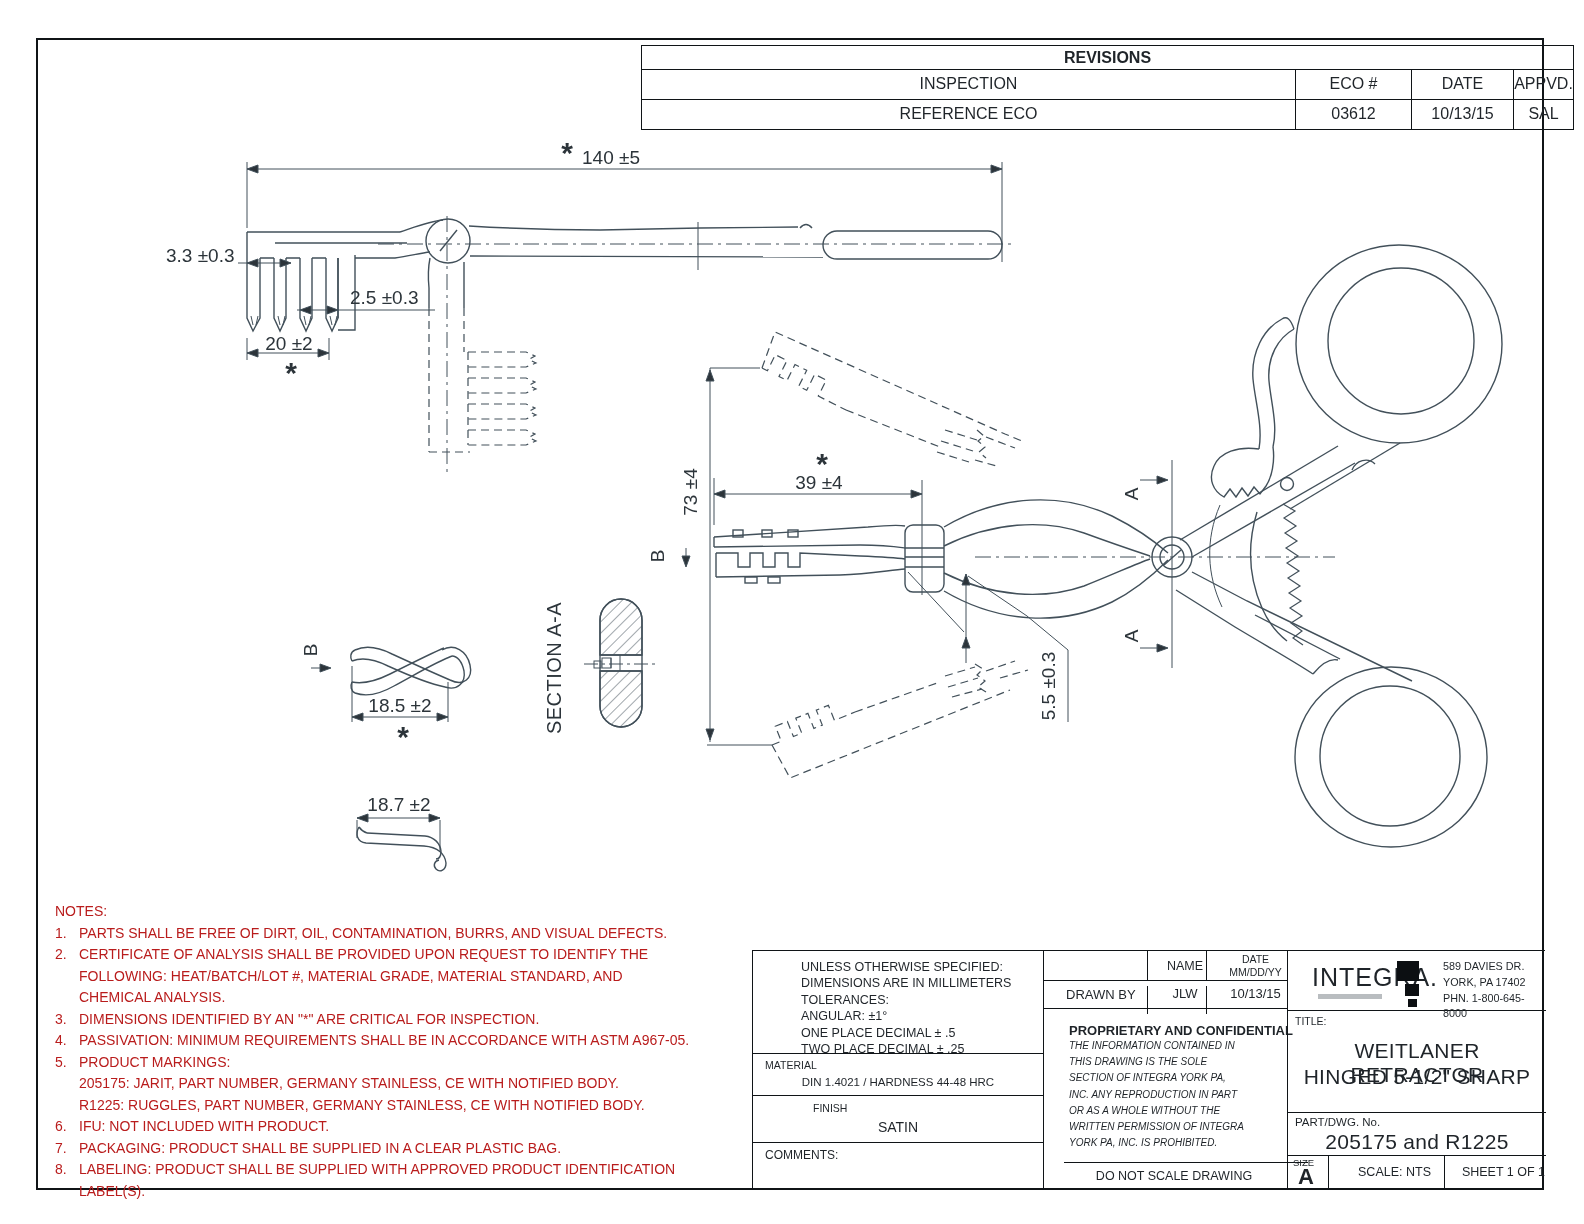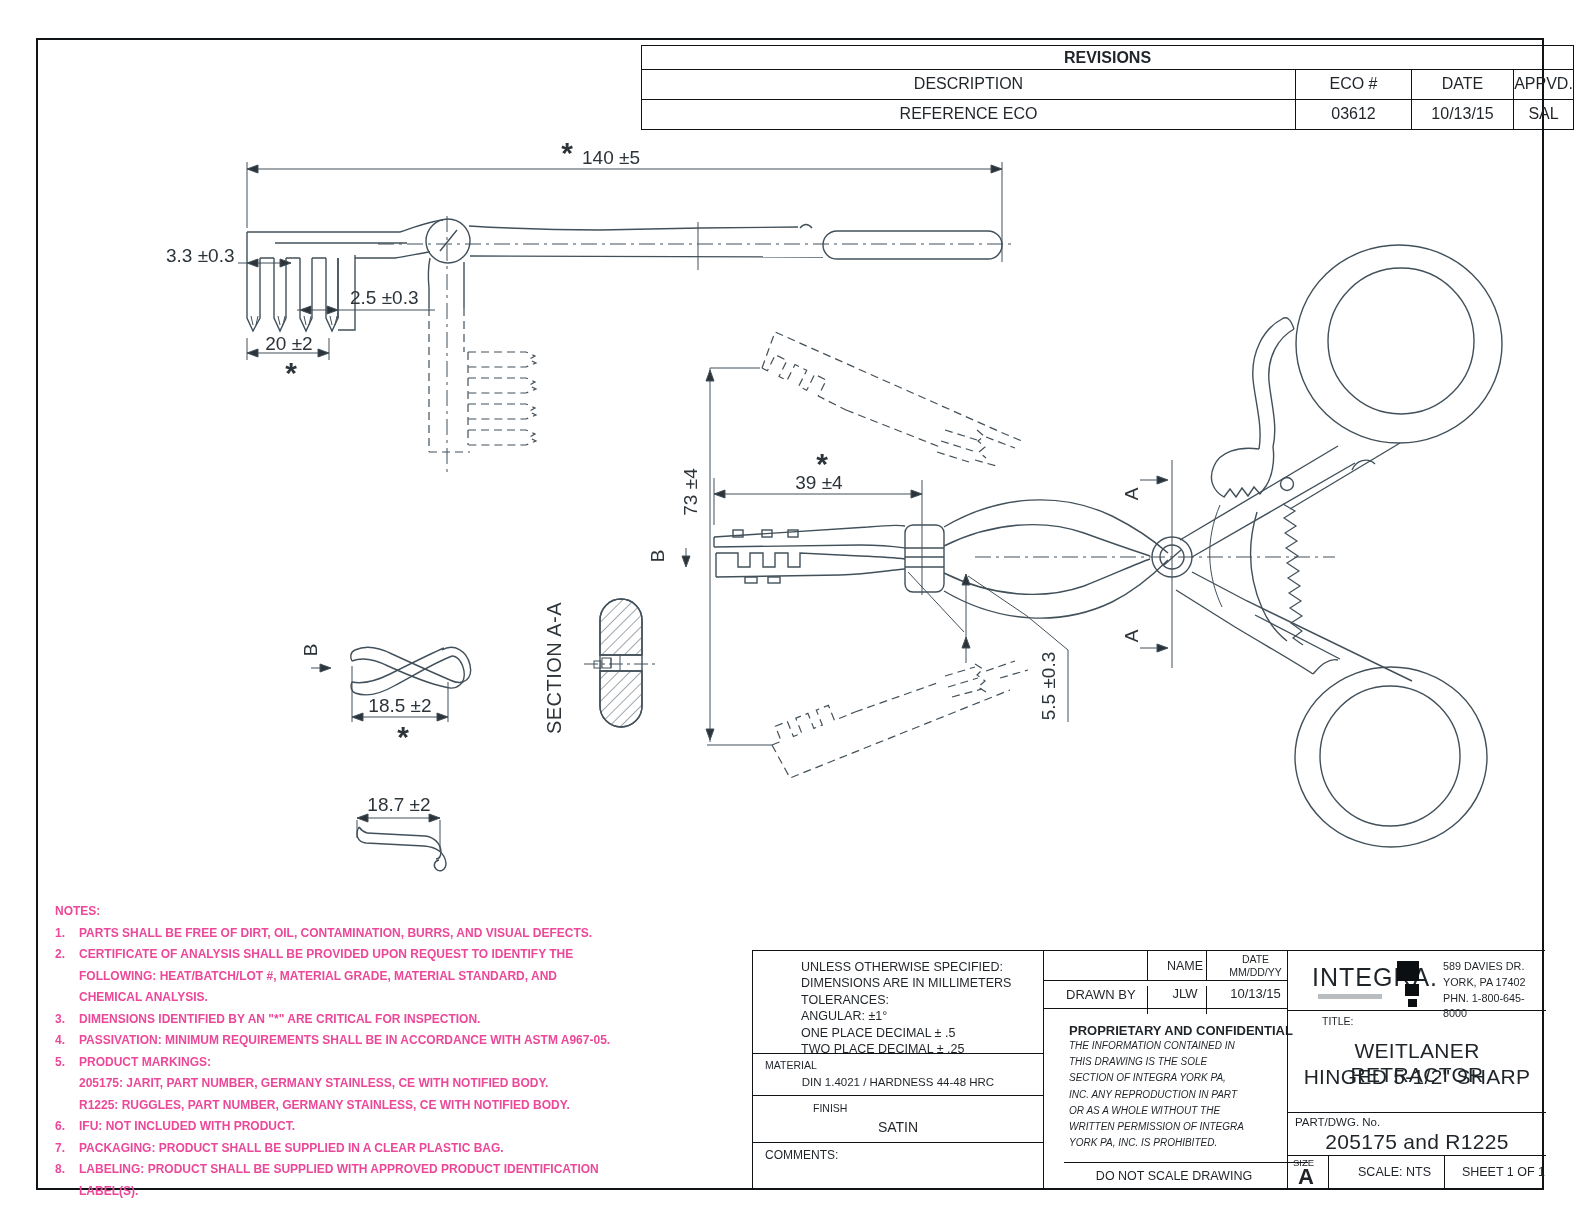--- a/index.html
+++ b/index.html
@@ -12,21 +12,21 @@
   .rev .row{position:absolute;left:0;width:100%;display:flex;}
   .rev .cell{box-sizing:border-box;display:flex;align-items:center;justify-content:center;height:100%;}
   .rev .r1{top:0;height:23px;border-bottom:1.4px solid #101417;font-weight:bold;}
   .rev .r2{top:23px;height:30px;border-bottom:1.4px solid #101417;}
   .rev .r3{top:53px;height:30px;}
   .rev .c-desc{width:653px;}
   .rev .c-eco{width:116px;border-left:1.4px solid #101417;}
   .rev .c-date{width:102px;border-left:1.4px solid #101417;}
   .rev .c-appvd{width:60px;border-left:1.4px solid #101417;}
   
-  .notes{position:absolute;left:55px;top:901px;width:700px;font-size:12px;line-height:21.5px;color:#ec4899;font-weight:bold;}
+  .notes{position:absolute;left:55px;top:901px;width:700px;font-size:14px;line-height:21.5px;color:#b91c1c;}
   .notes .ln{display:flex;}
   .notes .num{width:24px;flex:0 0 24px;}
   .notes .txt{flex:1;}
   
   .tb{position:absolute;left:752px;top:950px;width:792px;height:238px;border-top:1.6px solid #101417;border-left:1.6px solid #101417;font-size:12.5px;}
   .tb .sec{position:absolute;box-sizing:border-box;padding-left:16px;}
   .cap{font-size:10.5px;}
   .ctr{text-align:center;}
   .bold{font-weight:bold;}
   .tol{line-height:16.4px;}
@@ -295,21 +295,21 @@
       <text class="ast" x="403" y="747" text-anchor="middle">*</text>
       <text class="dt" x="399" y="811" text-anchor="middle">18.7 ±2</text>
     </g>
   </svg>
 
   <div class="rev">
     <div class="row r1">
       <div class="cell" style="width:100%">REVISIONS</div>
     </div>
     <div class="row r2">
-      <div class="cell c-desc">DESCRIPTION</div>
+      <div class="cell c-desc">INSPECTION</div>
       <div class="cell c-eco">ECO #</div>
       <div class="cell c-date">DATE</div>
       <div class="cell c-appvd">APPVD.</div>
     </div>
     <div class="row r3">
       <div class="cell c-desc">REFERENCE ECO</div>
       <div class="cell c-eco">03612</div>
       <div class="cell c-date">10/13/15</div>
       <div class="cell c-appvd">SAL</div>
     </div>
@@ -428,21 +428,21 @@
         <div class="logo-sq" style="left:117px;top:33px;width:14px;height:12px;"></div>
         <div class="logo-sq" style="left:120px;top:48px;width:9px;height:8px;"></div>
         <div class="tagline" style="left:30px;top:43px;width:64px;height:5px;"></div>
         <div class="sec" style="left:139px;top:8px;font-size:10.8px;line-height:15.8px;">
           <div>589 DAVIES DR.</div>
           <div>YORK, PA 17402</div>
           <div>PHN. 1-800-645-8000</div>
         </div>
       </div>
       <div class="sec" style="left:0;top:60px;width:258px;height:102px;border-bottom:1.4px solid #101417;">
-        <div class="cap" style="position:absolute;left:7px;top:4px;margin-left:27px;">TITLE:</div>
+        <div class="cap" style="position:absolute;left:7px;top:4px;">TITLE:</div>
         <div class="big ctr" style="position:absolute;left:0;top:28px;width:100%;">WEITLANER RETRACTOR</div>
         <div class="big ctr" style="position:absolute;left:0;top:54px;width:100%;">HINGED 5-1/2" SHARP</div>
       </div>
       <div class="sec" style="left:0;top:162px;width:258px;height:43px;border-bottom:1.4px solid #101417;">
         <div class="cap" style="position:absolute;left:7px;top:3px;font-size:11.5px;">PART/DWG. No.</div>
         <div class="big ctr" style="position:absolute;left:0;top:17px;width:100%;">205175 and R1225</div>
       </div>
       <div class="sec" style="left:0;top:205px;width:258px;height:33px;">
         <div class="sec" style="left:0;top:0;width:41px;height:33px;border-right:1.4px solid #101417;">
           <div style="position:absolute;left:5px;top:1px;font-size:9.5px;">SIZE</div>

